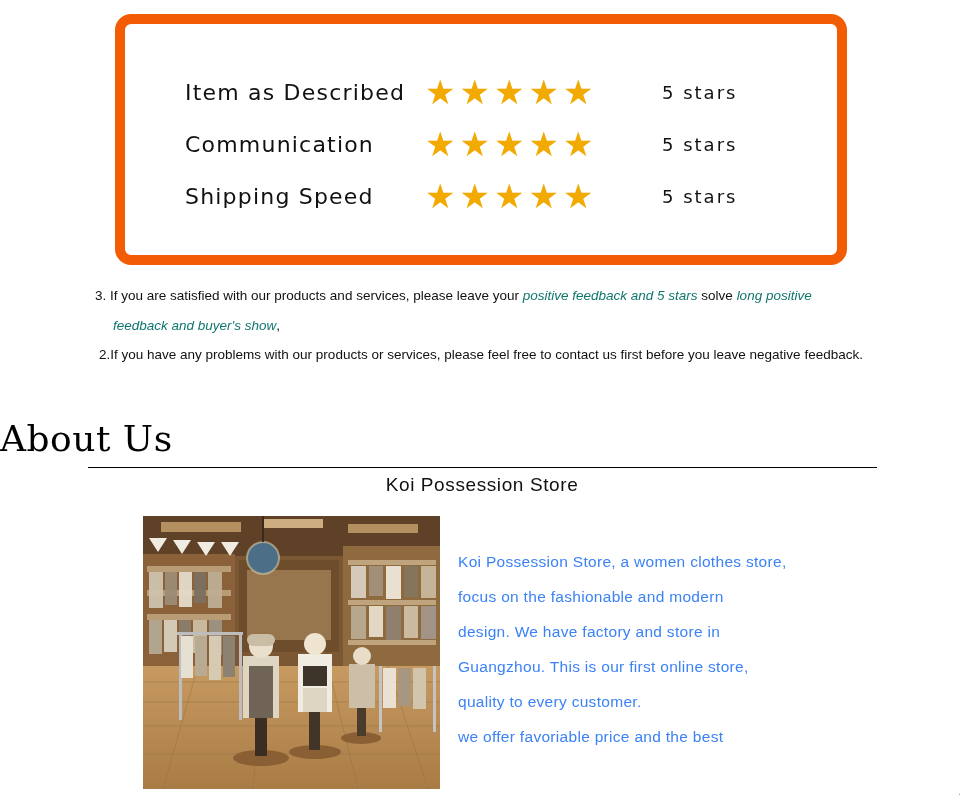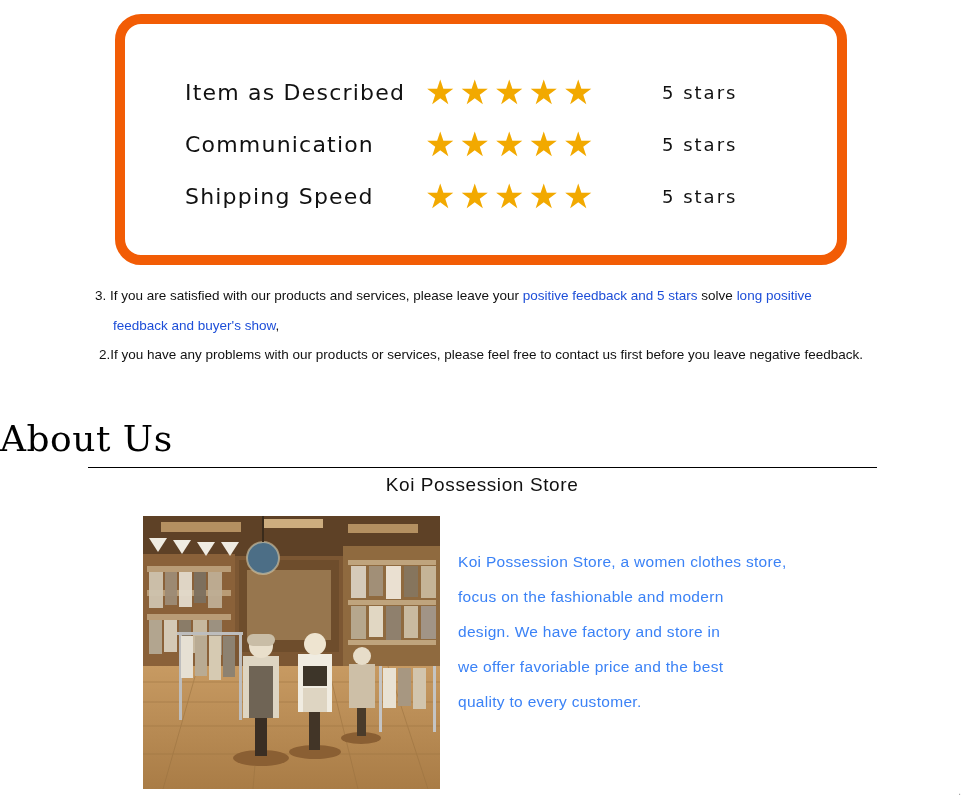--- a/index.html
+++ b/index.html
@@ -17,21 +17,21 @@
   }
 
   
   .rating-card {
     position: absolute;
     left: 115px;
     top: 14px;
     width: 732px;
     height: 251px;
     border: 10px solid #f25c05;
-    border-radius: 26px;
+    border-radius: 16px;
     background: #ffffff;
     box-sizing: border-box;
   }
   .rating-rows {
     position: absolute;
     left: 0;
     top: 0;
     width: 100%;
     height: 100%;
     padding: 42px 0 0 0;
@@ -80,21 +80,21 @@
   .note-line {
     font-size: 13.5px;
     line-height: 30px;
     color: #111;
     white-space: nowrap;
   }
   .note1 { padding-left: 95px; }
   .note1b { padding-left: 113px; }
   .note2 { padding-left: 99px; line-height: 28px;}
   .note2b { padding-left: 113px; line-height: 28px;}
-  .red { color: #1d4ed8; }
+  .red { color: #0f766e; font-style: italic; }
 
   
   .about-title {
     position: absolute;
     top: 418px;
     left: 0;
     width: 964px;
     font-family: "DejaVu Serif", serif;
     font-size: 36px;
     color: #000;
@@ -313,17 +313,18 @@
     </g>
 
     <rect x="0" y="0" width="297" height="273" fill="none"></rect>
   </svg>
 </div>
 
 <div class="about-text">
   <p>Koi Possession Store, a women clothes store,</p>
   <p>focus on the fashionable and modern</p>
   <p>design. We have factory and store in</p>
+  <p>Guangzhou. This is our first online store,</p>
+  <p>quality to every customer.</p>
   <p>we offer favoriable price and the best</p>
-  <p>quality to every customer.</p>
 </div>
 
 <div class="corner-dot">.</div>
 
 </body></html>

